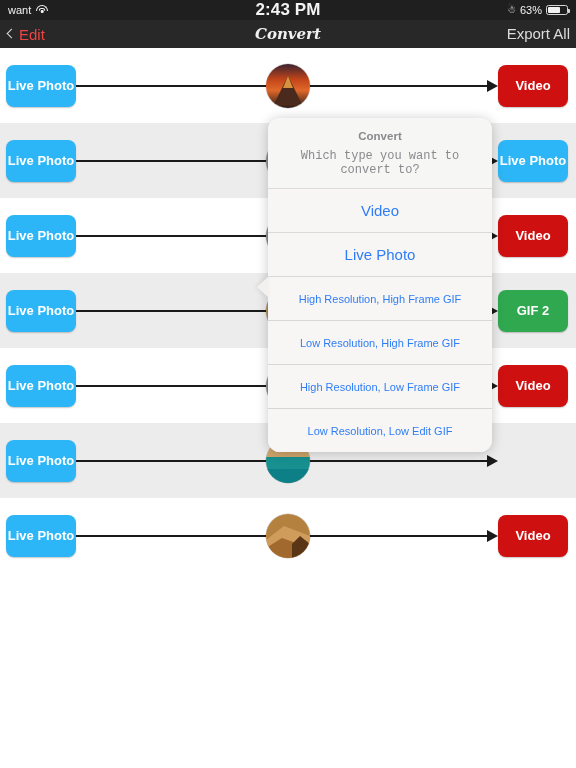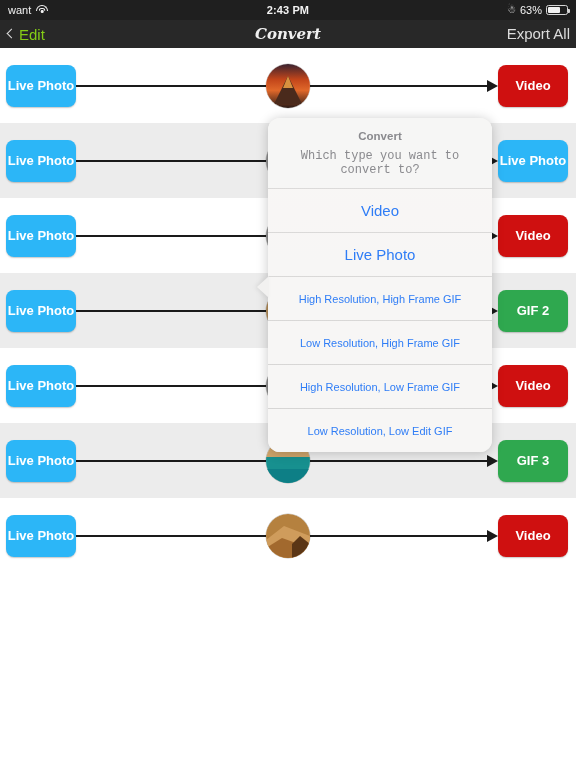--- a/index.html
+++ b/index.html
@@ -11,41 +11,41 @@
   }
   #app { position:relative; width:576px; height:768px; overflow:hidden; background:#fff; }
 
   
   .statusbar {
     position:absolute; top:0; left:0; width:576px; height:20px;
     background:#1f1f1f; color:#f2f2f2;
     display:flex; align-items:center; font-size:11px;
   }
   .sb-left { position:absolute; left:8px; display:flex; align-items:center; gap:5px; }
-  .sb-center { position:absolute; left:0; width:576px; text-align:center; font-size:11px; font-weight:bold; letter-spacing:.1px;}
+  .sb-center { position:absolute; left:0; width:576px; text-align:center; font-size:17px; font-weight:bold; letter-spacing:.1px;}
   .sb-right { position:absolute; right:8px; display:flex; align-items:center; gap:4px; }
   .wifi { display:inline-block; width:12px; height:10px; position:relative; }
   .wifi i { position:absolute; left:50%; border:1.3px solid #f2f2f2; border-bottom:none;
             border-radius:50% 50% 0 0 / 100% 100% 0 0; transform:translateX(-50%); }
   .wifi i.a { width:12px; height:6px; top:0px; }
   .wifi i.b { width:7px; height:3.6px; top:2.6px; }
   .wifi i.c { width:2.6px; height:2.6px; top:5.4px; background:#f2f2f2; border:none; border-radius:50%; }
   .bt { font-size:10px; line-height:1; }
   .batt { position:relative; width:22px; height:10px; border:1px solid #d6d6d6; border-radius:2.5px; }
   .batt::after { content:""; position:absolute; right:-3px; top:3px; width:2px; height:4px;
                  background:#d6d6d6; border-radius:0 1px 1px 0; }
   .batt i { position:absolute; left:1px; top:1px; bottom:1px; width:60%; background:#f2f2f2; border-radius:1px; }
 
   
   .navbar {
     position:absolute; top:20px; left:0; width:576px; height:28px;
     background:#282828; color:#d9d9d9;
   }
   .nav-back { position:absolute; left:8px; top:0; height:28px; display:flex; align-items:center; gap:4px;
-              font-size:15px; color:#84cc16; }
+              font-size:15px; color:#ef4444; }
   .chev { display:inline-block; width:7px; height:7px; border-left:1.8px solid #dcdcdc;
           border-bottom:1.8px solid #dcdcdc; transform:rotate(45deg); margin-bottom:1px;}
   .nav-title { position:absolute; left:0; width:576px; text-align:center; line-height:28px;
                font-family:"DejaVu Serif", serif; font-style:italic; font-weight:bold; font-size:15px; color:#f0f0f0;}
   .nav-right { position:absolute; right:6px; top:0; line-height:28px; font-size:15px; color:#dcdcdc; }
 
   
   .table { position:absolute; top:48px; left:0; width:576px; height:720px; background:#fff; }
   .row { position:relative; width:576px; height:75px; }
   .row.alt { background:#ececec; }
@@ -214,21 +214,20 @@
       <div class="line a"></div>
       <div class="thumb">
         <svg viewBox="0 0 44 44">
           <rect width="44" height="20" fill="#cfa46a"></rect>
           <rect y="18" width="44" height="26" fill="#17908f"></rect>
           <rect y="30" width="44" height="14" fill="#0d7f86"></rect>
         </svg>
       </div>
       <div class="line b"></div>
       <div class="arrow"></div>
-      <div class="chip right green">GIF 3</div>
     </div>
 
     <div class="row plain">
       <div class="chip left">Live Photo</div>
       <div class="line a"></div>
       <div class="thumb">
         <svg viewBox="0 0 44 44">
           <rect width="44" height="44" fill="#b5813f"></rect>
           <polygon points="0,26 18,12 44,22 44,44 0,44" fill="#cf9c5c"></polygon>
           <polygon points="0,34 16,24 44,34 44,44 0,44" fill="#a2692e"></polygon>

